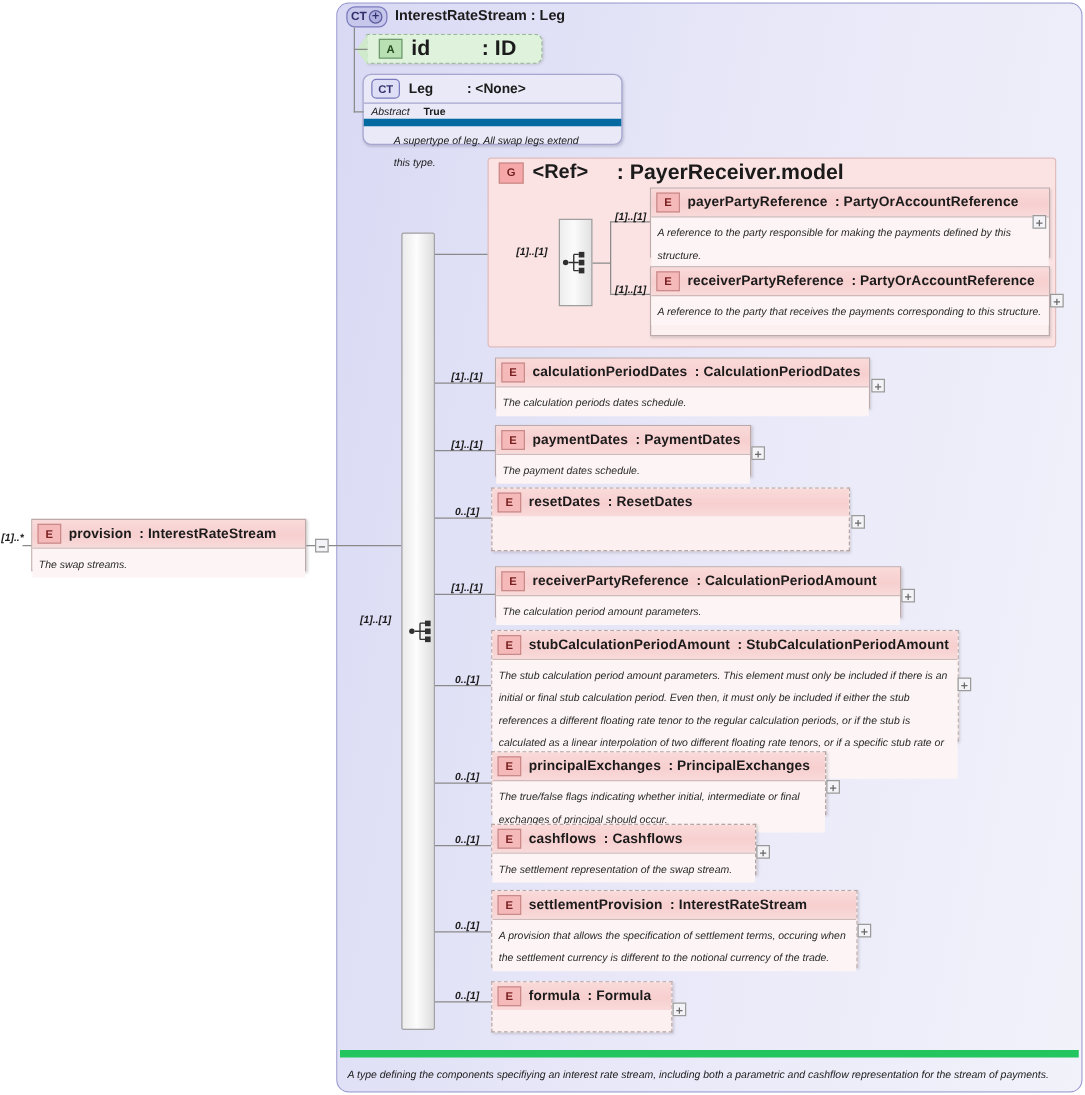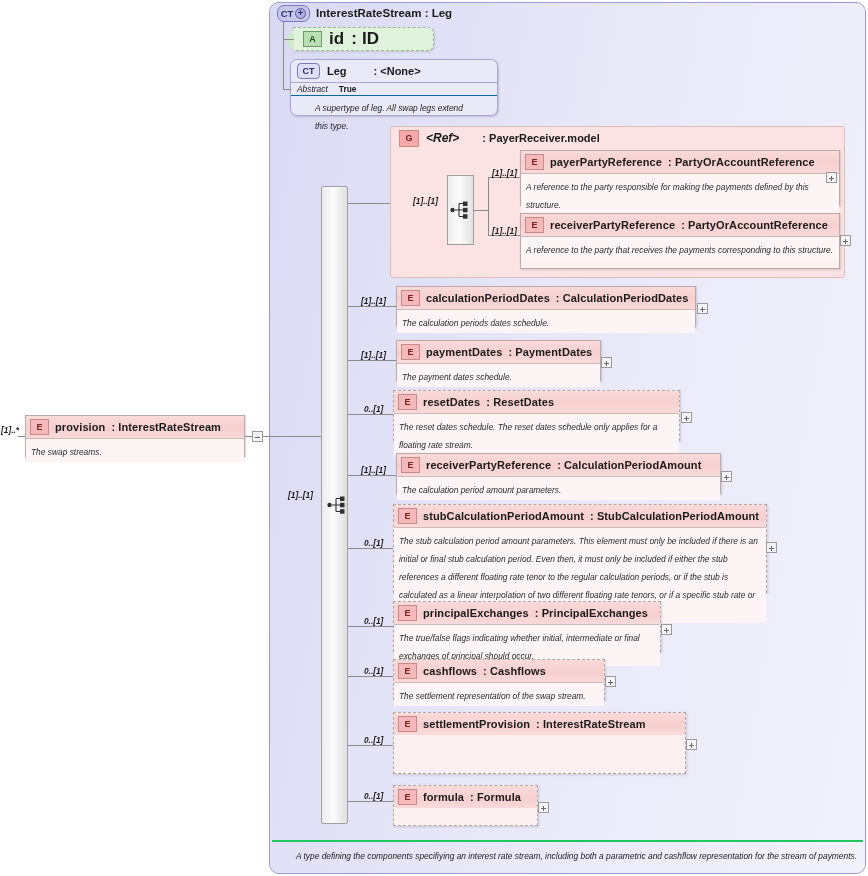--- a/index.html
+++ b/index.html
@@ -78,57 +78,57 @@
     content:"";position:absolute;left:-9px;top:0;width:0;height:0;
     border-top:12px solid transparent;border-bottom:12px solid transparent;
     border-right:9px solid #cfe9cb;
   }
   .a-badge{
     width:17px;height:14px;border:1px solid #6f9a6f;background:#b9e0b3;
     display:flex;align-items:center;justify-content:center;
     font-size:9px;font-weight:bold;color:#1f4a1f;flex:0 0 auto;
   }
   #attr-id .name{font-size:17px;}
-  #attr-id-type{}
+  #attr-id-type{margin-left:34px;}
 
   
   #leg-box{
     left:290px;top:59px;width:208px;height:57px;
     background:#e9e9f8;border:1px solid #a6a6cf;border-radius:7px;
     box-shadow:1px 1px 2px rgba(110,110,140,.3);
   }
   #leg-hdr{padding:3px 6px 3px 6px;display:flex;align-items:center;gap:7px;}
   .ct-small{
     width:21px;height:14px;border:1px solid #7b7bbe;border-radius:4px;
     background:#dedef6;display:flex;align-items:center;justify-content:center;
     font-size:9px;font-weight:bold;color:#33336e;flex:0 0 auto;
   }
   #leg-name{font-size:11px;font-weight:bold;color:#1b1b1b;}
   #leg-type{margin-left:20px;font-size:11px;font-weight:bold;color:#1b1b1b;}
   #leg-abstract-row{
     border-top:1px solid #a6a6cf;padding:1px 6px;display:flex;gap:11px;align-items:flex-end;
   }
   #leg-abstract-label{font-size:8.4px;font-style:italic;color:#1b1b1b;}
   #leg-abstract-value{font-size:8.4px;font-weight:bold;color:#1b1b1b;}
-  #leg-desc-row{border-top:1px solid #0369a1;padding:1px 24px;}
+  #leg-desc-row{border-top:6px solid #0369a1;padding:1px 24px;}
   #leg-desc{font-size:8.4px;font-style:italic;color:#1b1b1b;}
 
   
   #group-panel{
     left:390px;top:126px;width:455px;height:152px;
     background:#fbe3e3;border:1px solid #e0bcbc;border-radius:3px;
   }
   #group-hdr{left:399px;top:130px;height:16px;display:flex;align-items:center;gap:7px;}
   .g-badge{
     width:18px;height:15px;border:1px solid #c98a8a;background:#f6a8a8;
     display:flex;align-items:center;justify-content:center;
     font-size:9px;font-weight:bold;color:#6e1c1c;
   }
-  #group-ref{font-size:12px;font-weight:bold;color:#1b1b1b;font-style:italic;}
-  #group-type{font-size:11px;font-weight:bold;color:#1b1b1b;margin-left:16px;}
+  #group-ref{font-size:16px;font-weight:bold;color:#1b1b1b;}
+  #group-type{font-size:17px;font-weight:bold;color:#1b1b1b;margin-left:16px;}
 
   
   #grp-seq{
     left:447px;top:175px;width:27px;height:70px;
     background:linear-gradient(90deg,#ededed 0%,#fbfbfb 45%,#e2e2e2 100%);
     border:1px solid #9e9e9e;
   }
   
   #main-seq-bar{
     left:321px;top:186px;width:27px;height:638px;
@@ -160,21 +160,21 @@
 
   
   #swapstream{
     left:25px;top:415px;width:220px;height:42px;
   }
   #ss-card{left:1px;top:425px;}
 
   
   #ct-footer{
     left:272px;top:840px;width:591px;height:30px;
-    border-top:2px solid #22c55e;padding:3px 6px 0 6px;text-align:right;
+    border-top:6px solid #22c55e;padding:3px 6px 0 6px;
   }
   #ct-footer-text{font-size:8.4px;font-style:italic;color:#1b1b1b;line-height:11px;}
 </style>
 </head>
 <body>
 
 <div class="abs" id="ct-container"></div>
 <div class="abs" id="ct-container-inner-tint"></div>
 
 <div class="abs" id="ct-title-row">
@@ -314,23 +314,20 @@
 <div class="pm plus abs" style="left:601px;top:357px;"></div>
 
 <div class="ln h abs" style="left:348px;top:414px;width:48px;"></div>
 <span class="card abs" style="left:364px;top:404px;">0..[1]</span>
 <div class="abs node opt" style="left:393px;top:390px;width:287px;height:51px;">
   <div class="hdr">
     <span class="e-badge">E</span>
     <span class="name">resetDates</span>
     <span class="name">: ResetDates</span>
   </div>
-  <div class="body">
-    <span class="desc">The reset dates schedule. The reset dates schedule only applies for a floating rate stream.</span>
-  </div>
 </div>
 <div class="pm plus abs" style="left:681px;top:412px;"></div>
 
 <div class="ln h abs" style="left:348px;top:475px;width:48px;"></div>
 <span class="card abs" style="left:361px;top:465px;">[1]..[1]</span>
 <div class="abs node req" style="left:396px;top:453px;width:325px;height:41px;">
   <div class="hdr">
     <span class="e-badge">E</span>
     <span class="name">receiverPartyReference</span>
     <span class="name">: CalculationPeriodAmount</span>
@@ -384,20 +381,23 @@
 <div class="pm plus abs" style="left:605px;top:676px;"></div>
 
 <div class="ln h abs" style="left:348px;top:745px;width:45px;"></div>
 <span class="card abs" style="left:364px;top:735px;">0..[1]</span>
 <div class="abs node opt" style="left:393px;top:712px;width:293px;height:62px;">
   <div class="hdr">
     <span class="e-badge">E</span>
     <span class="name">settlementProvision</span>
     <span class="name">: InterestRateStream</span>
   </div>
+  <div class="body">
+    <span class="desc">A provision that allows the specification of settlement terms, occuring when the settlement currency is different to the notional currency of the trade.</span>
+  </div>
 </div>
 <div class="pm plus abs" style="left:686px;top:739px;"></div>
 
 <div class="ln h abs" style="left:348px;top:801px;width:45px;"></div>
 <span class="card abs" style="left:364px;top:791px;">0..[1]</span>
 <div class="abs node opt" style="left:393px;top:785px;width:145px;height:41px;">
   <div class="hdr">
     <span class="e-badge">E</span>
     <span class="name">formula</span>
     <span class="name">: Formula</span>

